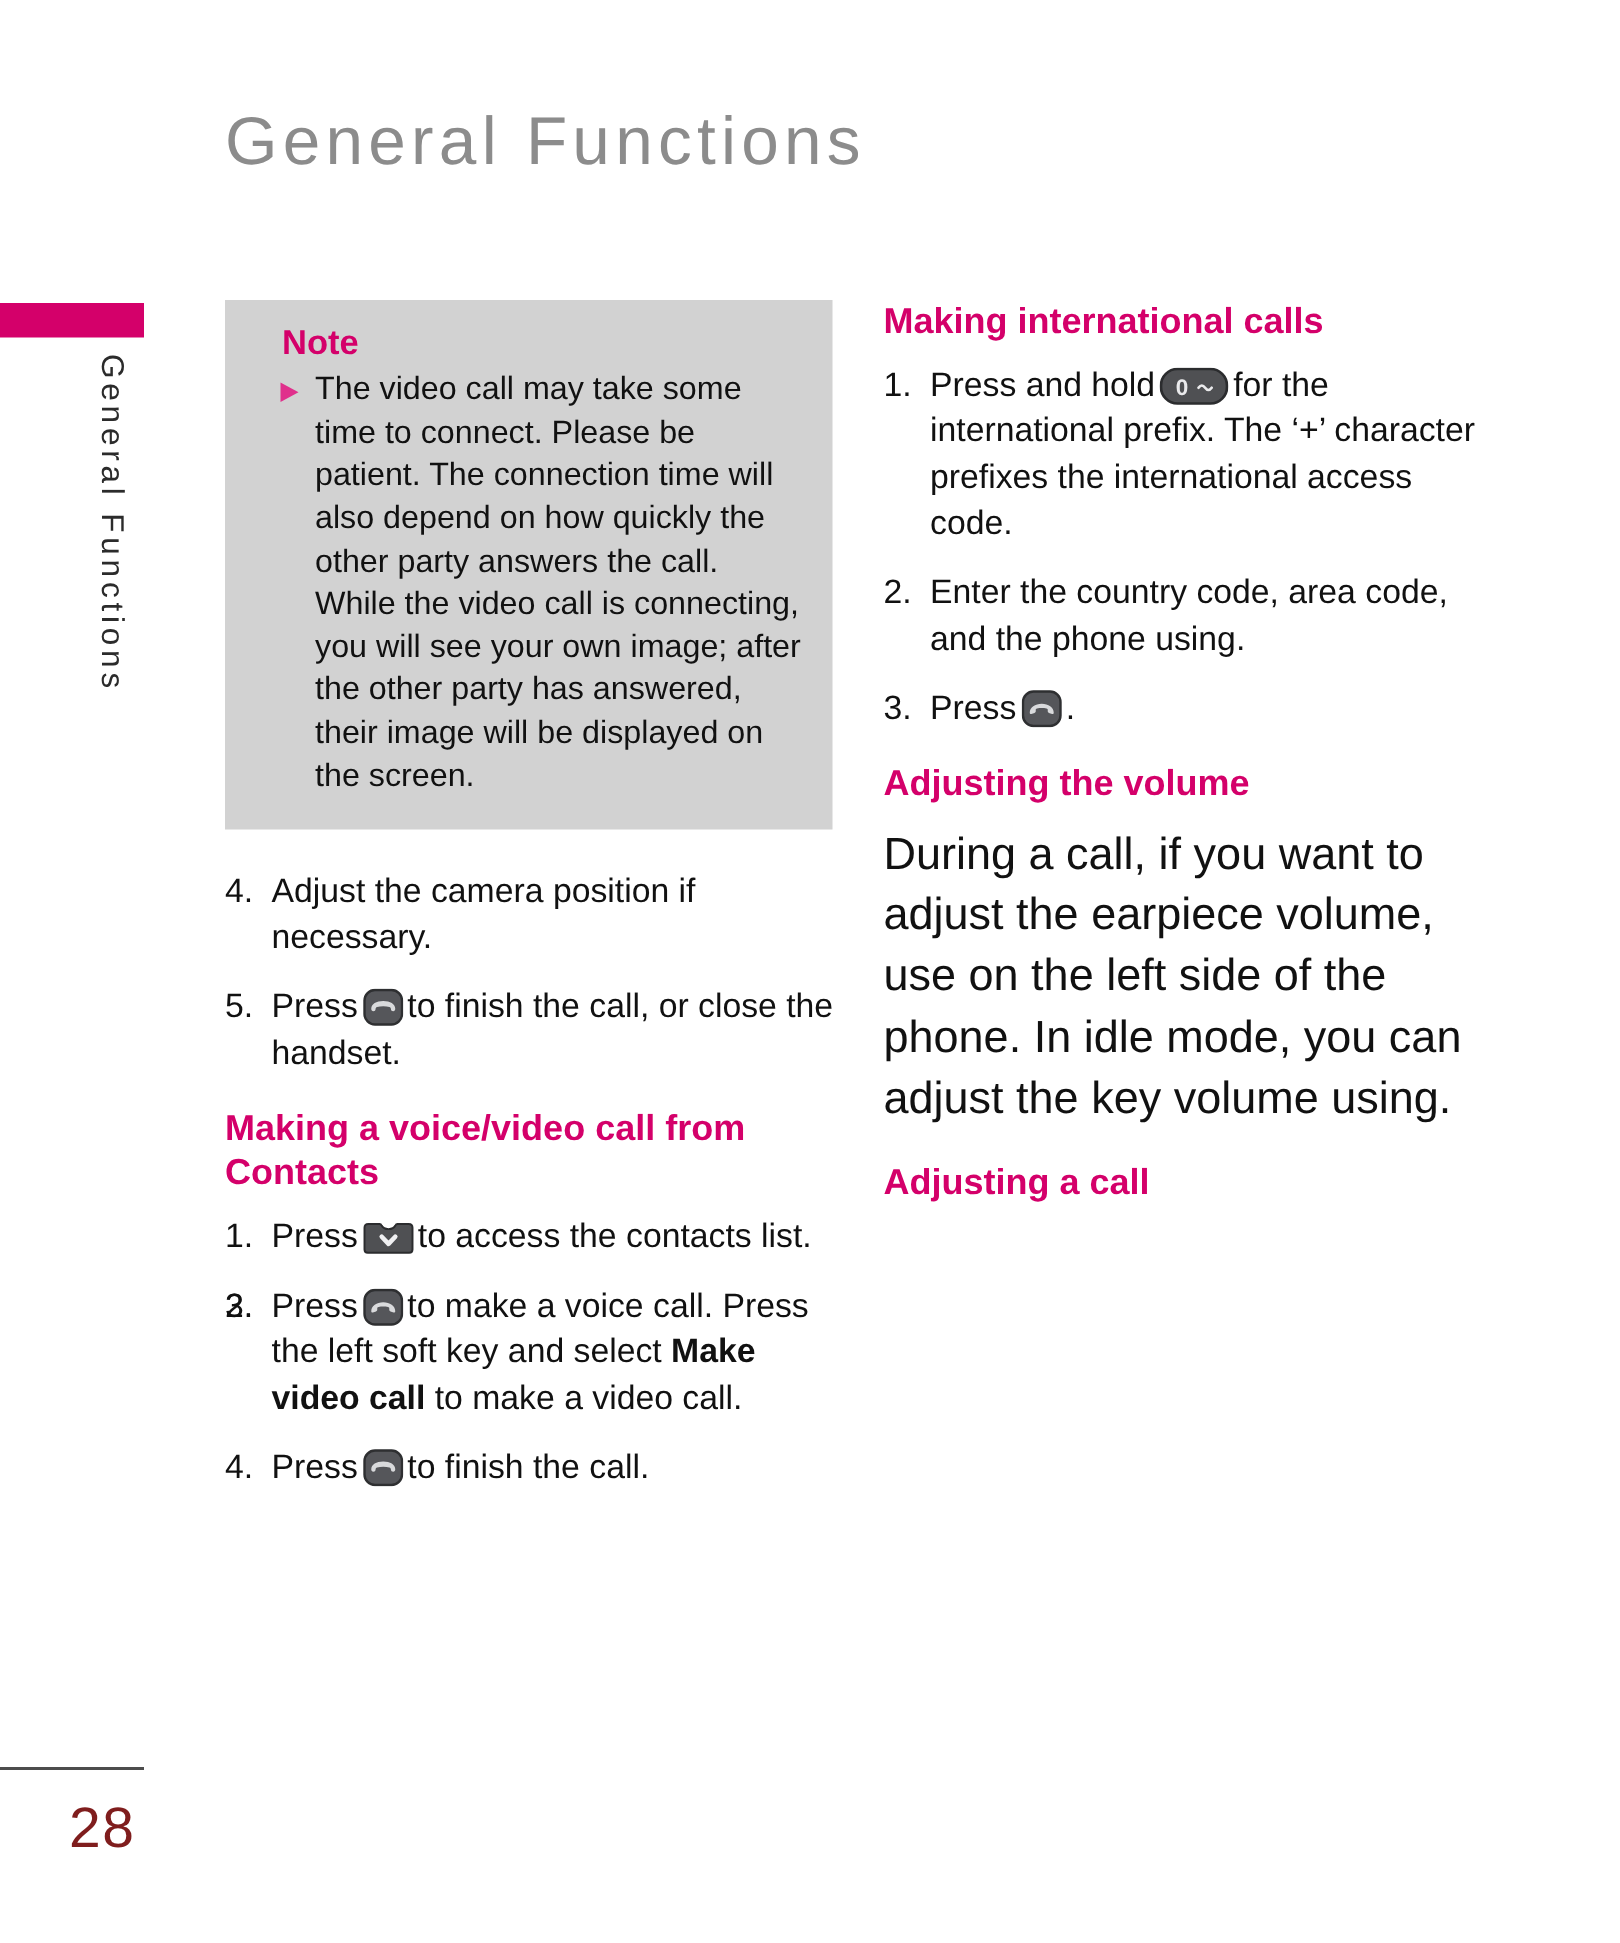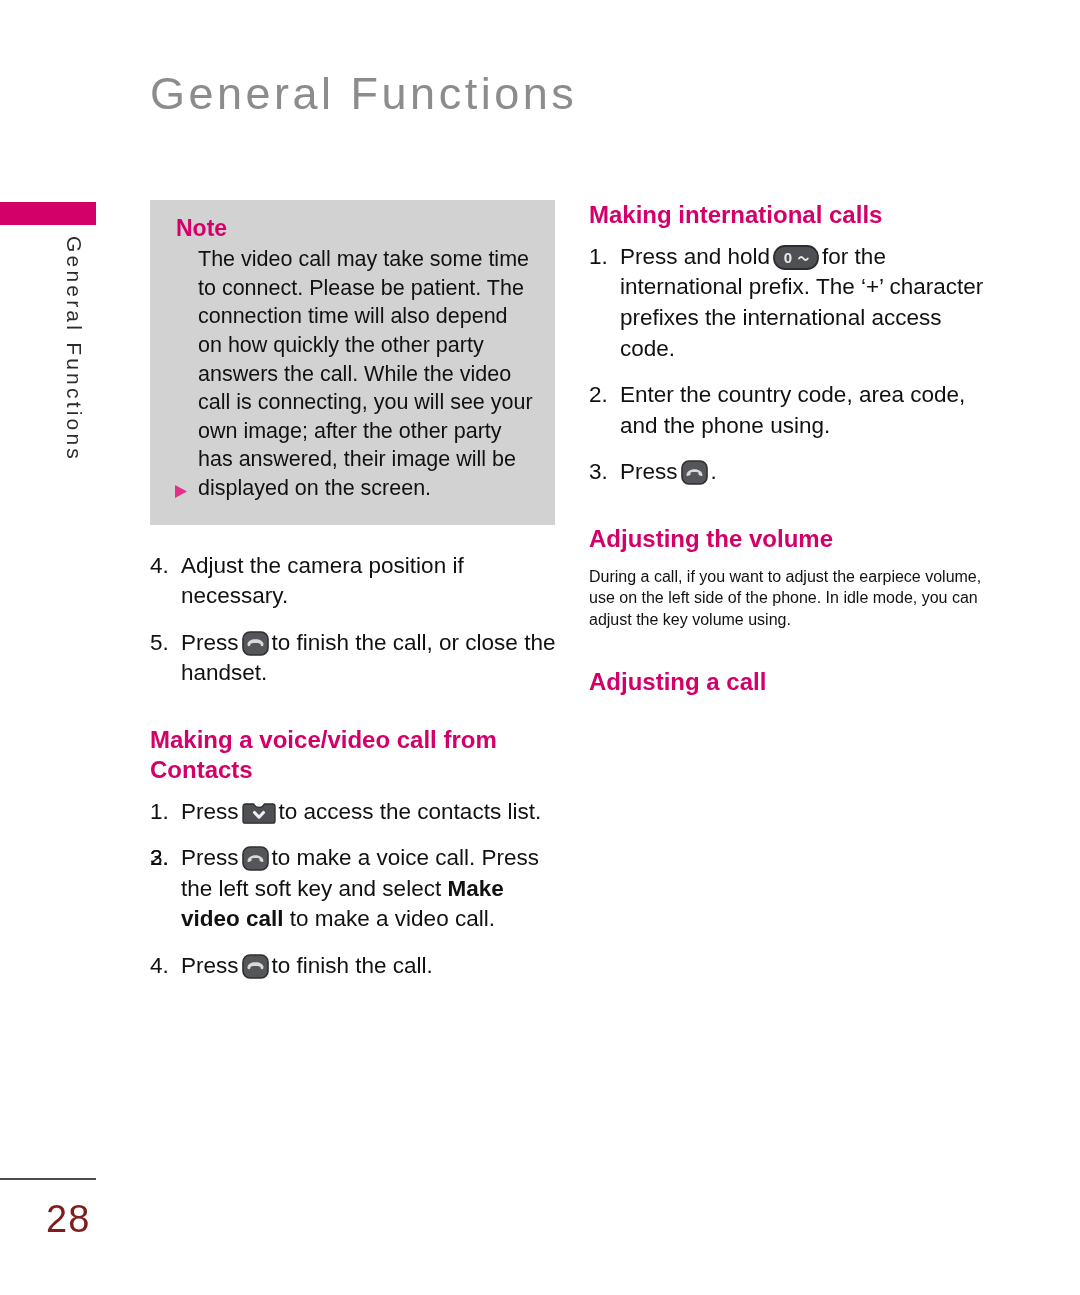--- a/index.html
+++ b/index.html
@@ -58,58 +58,58 @@
     width: 410px;
   }
   .col-left  { left: 150px; top: 200px; }
   .col-right { left: 589px; top: 200px; }
 
   
   .note-box {
     background: #d2d2d2;
     width: 405px;
     box-sizing: border-box;
-    padding: 16px 20px 22px 24px;
+    padding: 16px 20px 22px 36px;
     margin-bottom: 26px;
   }
   .note-heading {
     color: #d4006a;
     font-weight: bold;
     font-size: 23px;
     margin: 0 0 4px 2px;
     line-height: 1.1;
   }
   .note-item {
     display: flex;
-    align-items: flex-end;
+    align-items: flex-start;
     gap: 10px;
   }
   .note-bullet {
     flex: 0 0 auto;
     margin-top: 9px;
   }
   .note-text {
     font-size: 21.5px;
     line-height: 1.33;
     color: #111111;
   }
 
   
   .sec-heading {
     color: #d4006a;
     font-weight: bold;
     font-size: 24px;
     line-height: 1.24;
     margin: 0 0 12px 0;
   }
-  .sec-heading.spaced-top { margin-top: 36px; }
+  .sec-heading.spaced-top { margin-top: 20px; }
 
   
   p.body {
-    font-size: 16px;
+    font-size: 30px;
     line-height: 1.36;
     margin: 0 0 18px 0;
     color: #111111;
   }
   .num-item {
     position: relative;
     font-size: 22.5px;
     line-height: 1.36;
     margin: 0 0 16px 0;
     padding-left: 31px;

